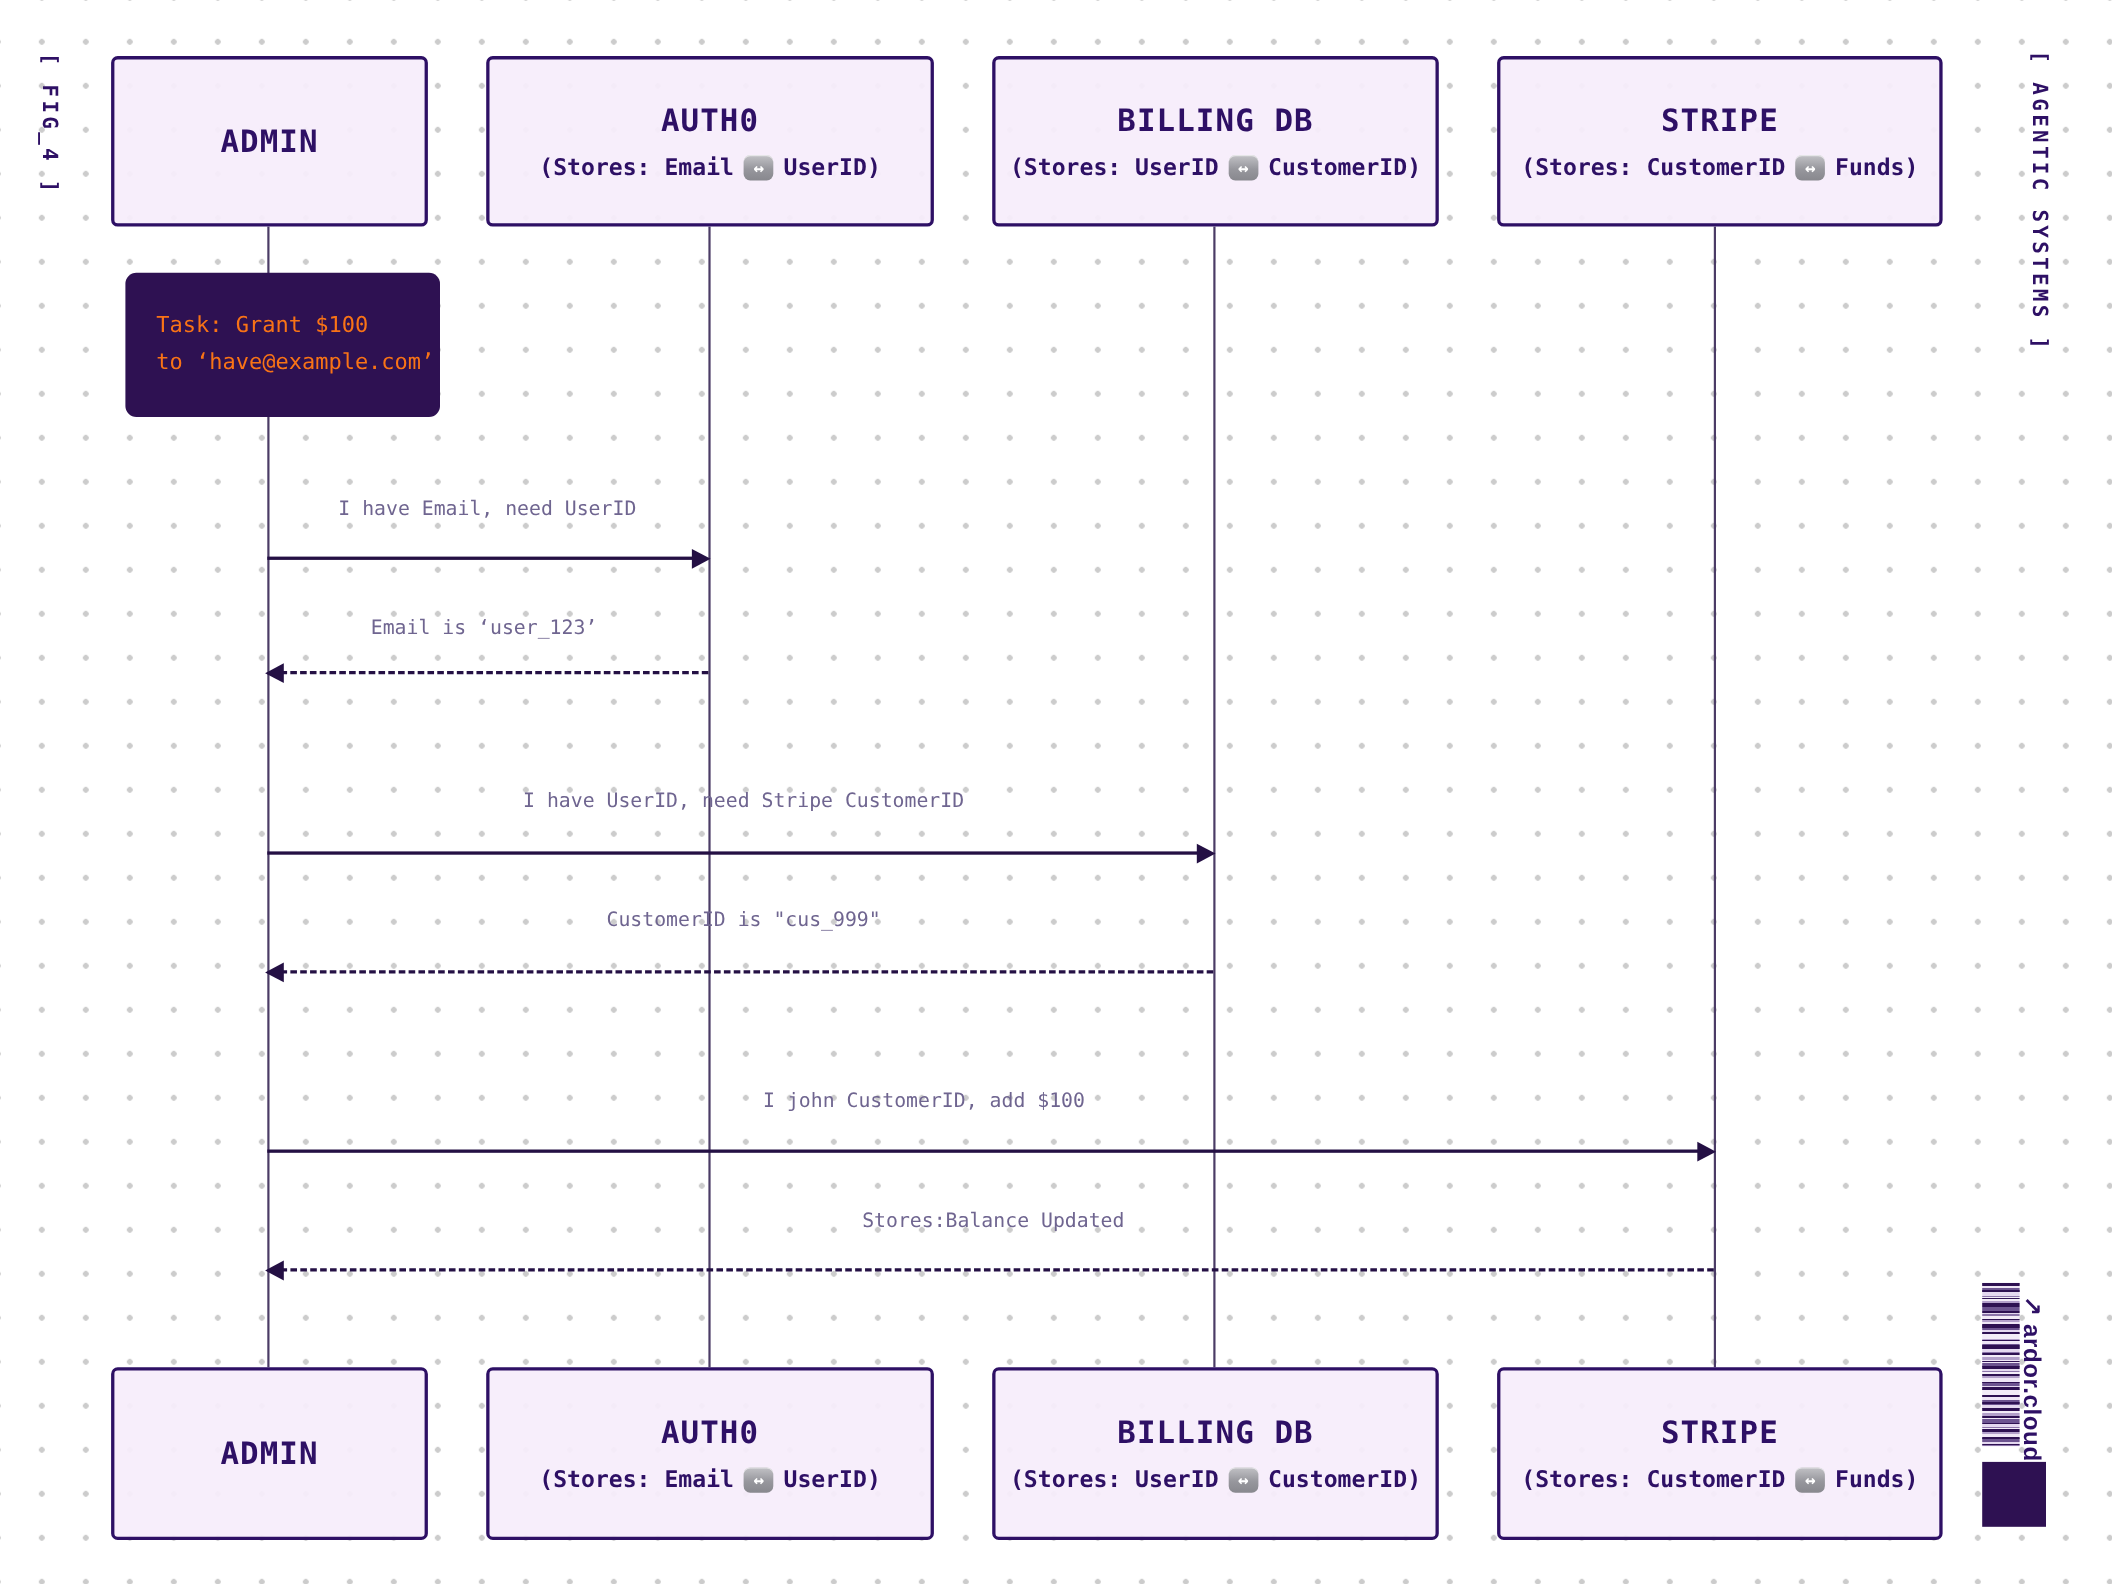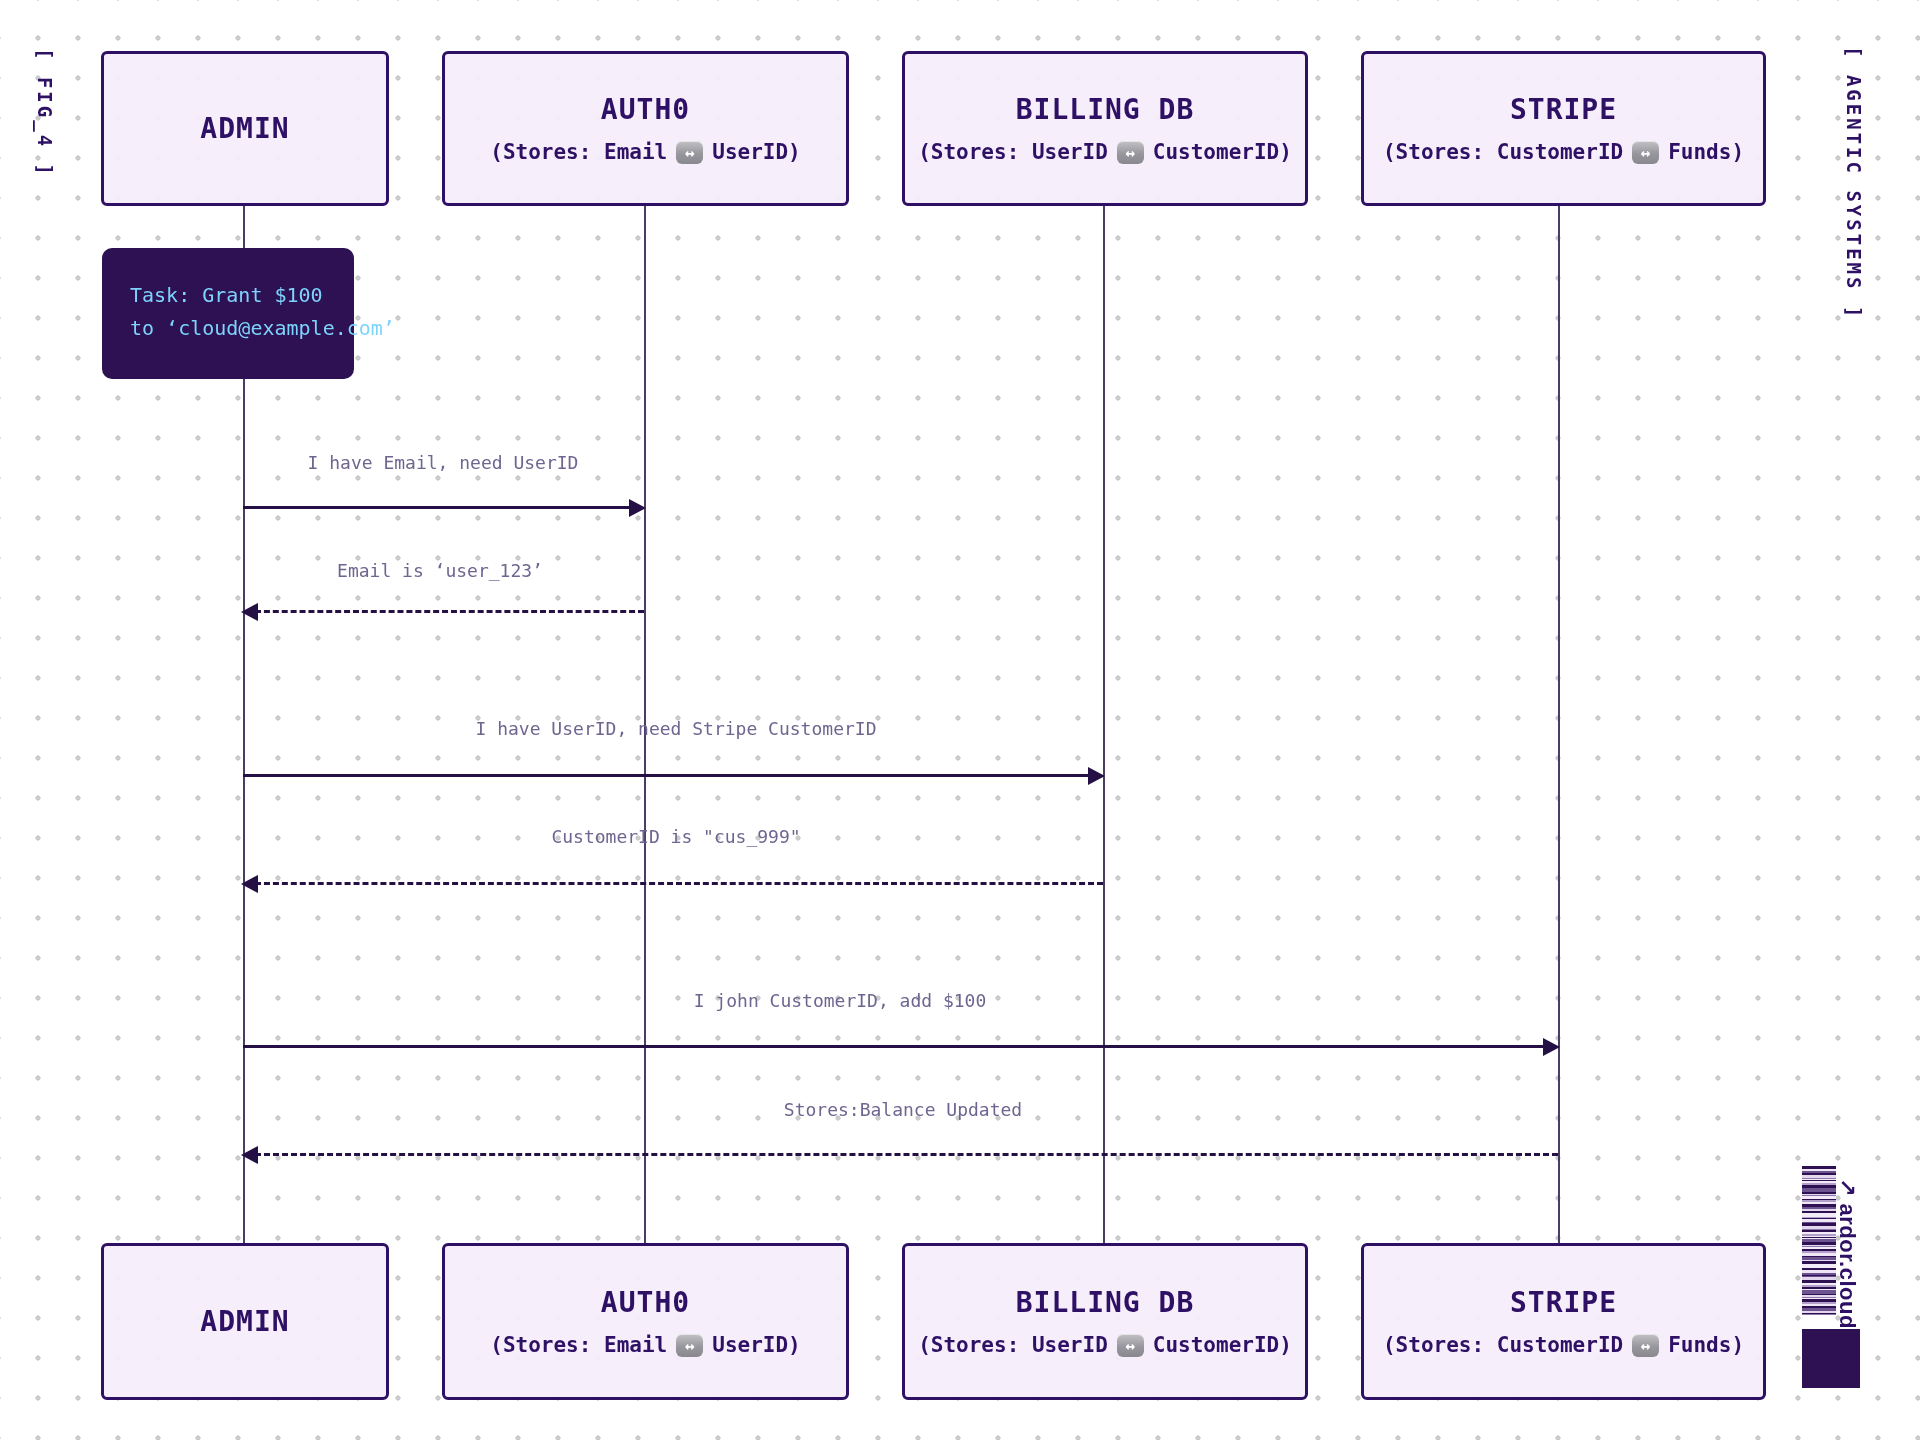--- a/index.html
+++ b/index.html
@@ -36,23 +36,23 @@
   }
   .swap-icon{
     display:inline-flex;align-items:center;justify-content:center;
     width:27px;height:23px;border-radius:6px;
     background:linear-gradient(180deg,#c2c2c6 0%,#97979d 55%,#88888e 100%);
     color:#ffffff;font-size:16px;font-weight:700;
     box-shadow:inset 0 1px 0 rgba(255,255,255,.6);
   }
   
   .task-note{
-    position:absolute;left:102px;top:248px;width:252px;height:131px;
+    position:absolute;left:114px;top:248px;width:286px;height:131px;
     background:#2e1152;border-radius:10px;z-index:5;
-    color:#7dd3fc;font-size:20px;font-weight:500;line-height:33px;
+    color:#f97316;font-size:20px;font-weight:500;line-height:33px;
     padding:31px 0 0 28px;box-sizing:border-box;white-space:nowrap;
   }
   
   .msg-label{
     position:absolute;transform:translateX(-50%);
     color:#6f6590;font-size:18px;font-weight:500;white-space:nowrap;z-index:3;
   }
   .arrow{position:absolute;height:18px;z-index:2;}
   .arrow .line{position:absolute;top:7px;left:0;right:12px;border-top:3.5px solid #241044;}
   .arrow.dashed .line{border-top-style:dashed;left:12px;right:0;}
@@ -127,21 +127,21 @@
     <div class="actor-title">STRIPE</div>
     <div class="actor-sub">
       <span>(Stores: CustomerID</span>
       <span class="swap-icon">↔</span>
       <span>Funds)</span>
     </div>
   </div>
 
   <div class="task-note">
     <div>Task: Grant $100</div>
-    <div>to ‘cloud@example.com’</div>
+    <div>to ‘have@example.com’</div>
   </div>
 
   <div class="msg-label" style="left:443px;top:452px;">I have Email, need UserID</div>
   <div class="arrow right solid" style="left:243px;top:499px;width:401px;">
     <div class="line"></div>
     <div class="head"></div>
   </div>
 
   <div class="msg-label" style="left:440px;top:560px;">Email is ‘user_123’</div>
   <div class="arrow left dashed" style="left:243px;top:603px;width:401px;">

